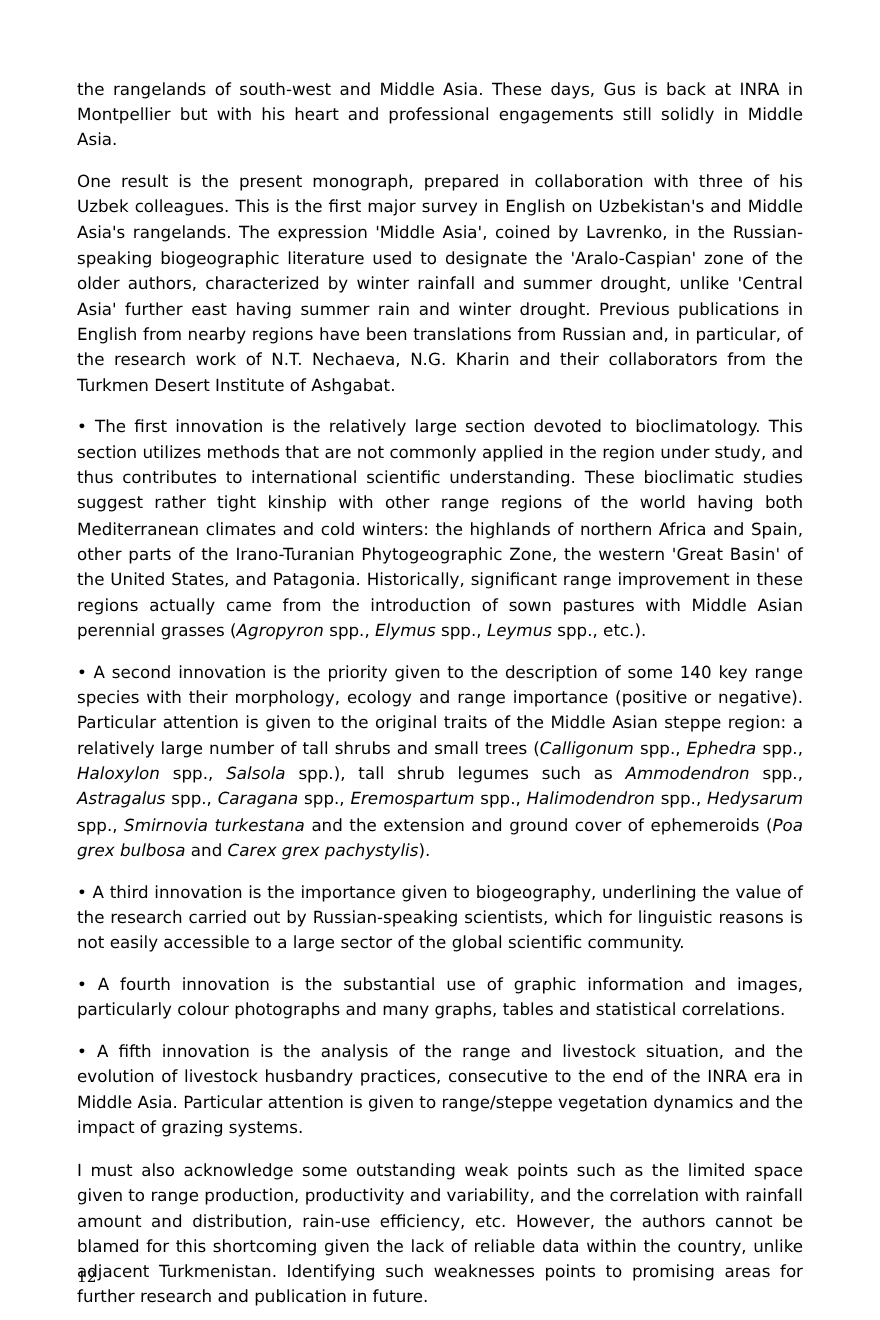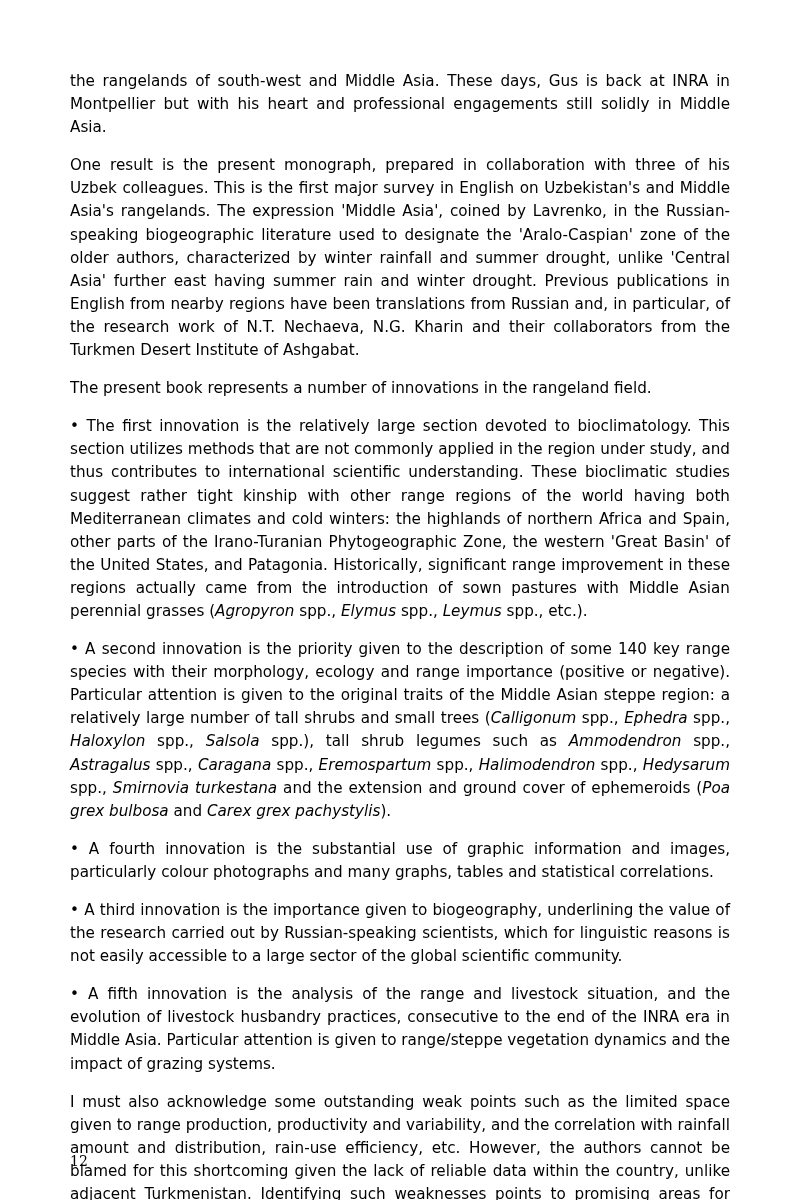--- a/index.html
+++ b/index.html
@@ -53,29 +53,28 @@
 </head>
 <body>
 
 <div class="page">
   <div class="body-text">
 
     <p class="para">the rangelands of south-west and Middle Asia. These days, Gus is back at INRA in Montpellier but with his heart and professional engagements still solidly in Middle Asia.</p>
 
     <p class="para">One result is the present monograph, prepared in collaboration with three of his Uzbek colleagues. This is the first major survey in English on Uzbekistan's and Middle Asia's rangelands. The expression 'Middle Asia', coined by Lavrenko, in the Russian-speaking biogeographic literature used to designate the 'Aralo-Caspian' zone of the older authors, characterized by winter rainfall and summer drought, unlike 'Central Asia' further east having summer rain and winter drought. Previous publications in English from nearby regions have been translations from Russian and, in particular, of the research work of N.T. Nechaeva, N.G. Kharin and their collaborators from the Turkmen Desert Institute of Ashgabat.</p>
 
-    <p class="para">The present book represents a number of innovations in the rangeland field.</p>
 
     <p class="para bullet-para">• The first innovation is the relatively large section devoted to bioclimatology. This section utilizes methods that are not commonly applied in the region under study, and thus contributes to international scientific understanding. These bioclimatic studies suggest rather tight kinship with other range regions of the world having both Mediterranean climates and cold winters: the highlands of northern Africa and Spain, other parts of the Irano-Turanian Phytogeographic Zone, the western 'Great Basin' of the United States, and Patagonia. Historically, significant range improvement in these regions actually came from the introduction of sown pastures with Middle Asian perennial grasses (<i>Agropyron</i> spp., <i>Elymus</i> spp., <i>Leymus</i> spp., etc.).</p>
 
     <p class="para bullet-para">• A second innovation is the priority given to the description of some 140 key range species with their morphology, ecology and range importance (positive or negative). Particular attention is given to the original traits of the Middle Asian steppe region: a relatively large number of tall shrubs and small trees (<i>Calligonum</i> spp., <i>Ephedra</i> spp., <i>Haloxylon</i> spp., <i>Salsola</i> spp.), tall shrub legumes such as <i>Ammodendron</i> spp., <i>Astragalus</i> spp., <i>Caragana</i> spp., <i>Eremospartum</i> spp., <i>Halimodendron</i> spp., <i>Hedysarum</i> spp., <i>Smirnovia turkestana</i> and the extension and ground cover of ephemeroids (<i>Poa grex bulbosa</i> and <i>Carex grex pachystylis</i>).</p>
 
+    <p class="para bullet-para">• A third innovation is the importance given to biogeography, underlining the value of the research carried out by Russian-speaking scientists, which for linguistic reasons is not easily accessible to a large sector of the global scientific community.</p>
+
     <p class="para bullet-para">• A fourth innovation is the substantial use of graphic information and images, particularly colour photographs and many graphs, tables and statistical correlations.</p>
-
-    <p class="para bullet-para">• A third innovation is the importance given to biogeography, underlining the value of the research carried out by Russian-speaking scientists, which for linguistic reasons is not easily accessible to a large sector of the global scientific community.</p>
 
     <p class="para bullet-para">• A fifth innovation is the analysis of the range and livestock situation, and the evolution of livestock husbandry practices, consecutive to the end of the INRA era in Middle Asia. Particular attention is given to range/steppe vegetation dynamics and the impact of grazing systems.</p>
 
     <p class="para">I must also acknowledge some outstanding weak points such as the limited space given to range production, productivity and variability, and the correlation with rainfall amount and distribution, rain-use efficiency, etc. However, the authors cannot be blamed for this shortcoming given the lack of reliable data within the country, unlike adjacent Turkmenistan. Identifying such weaknesses points to promising areas for further research and publication in future.</p>
 
   </div>
 
   <div class="page-number">12</div>
 </div>
 

